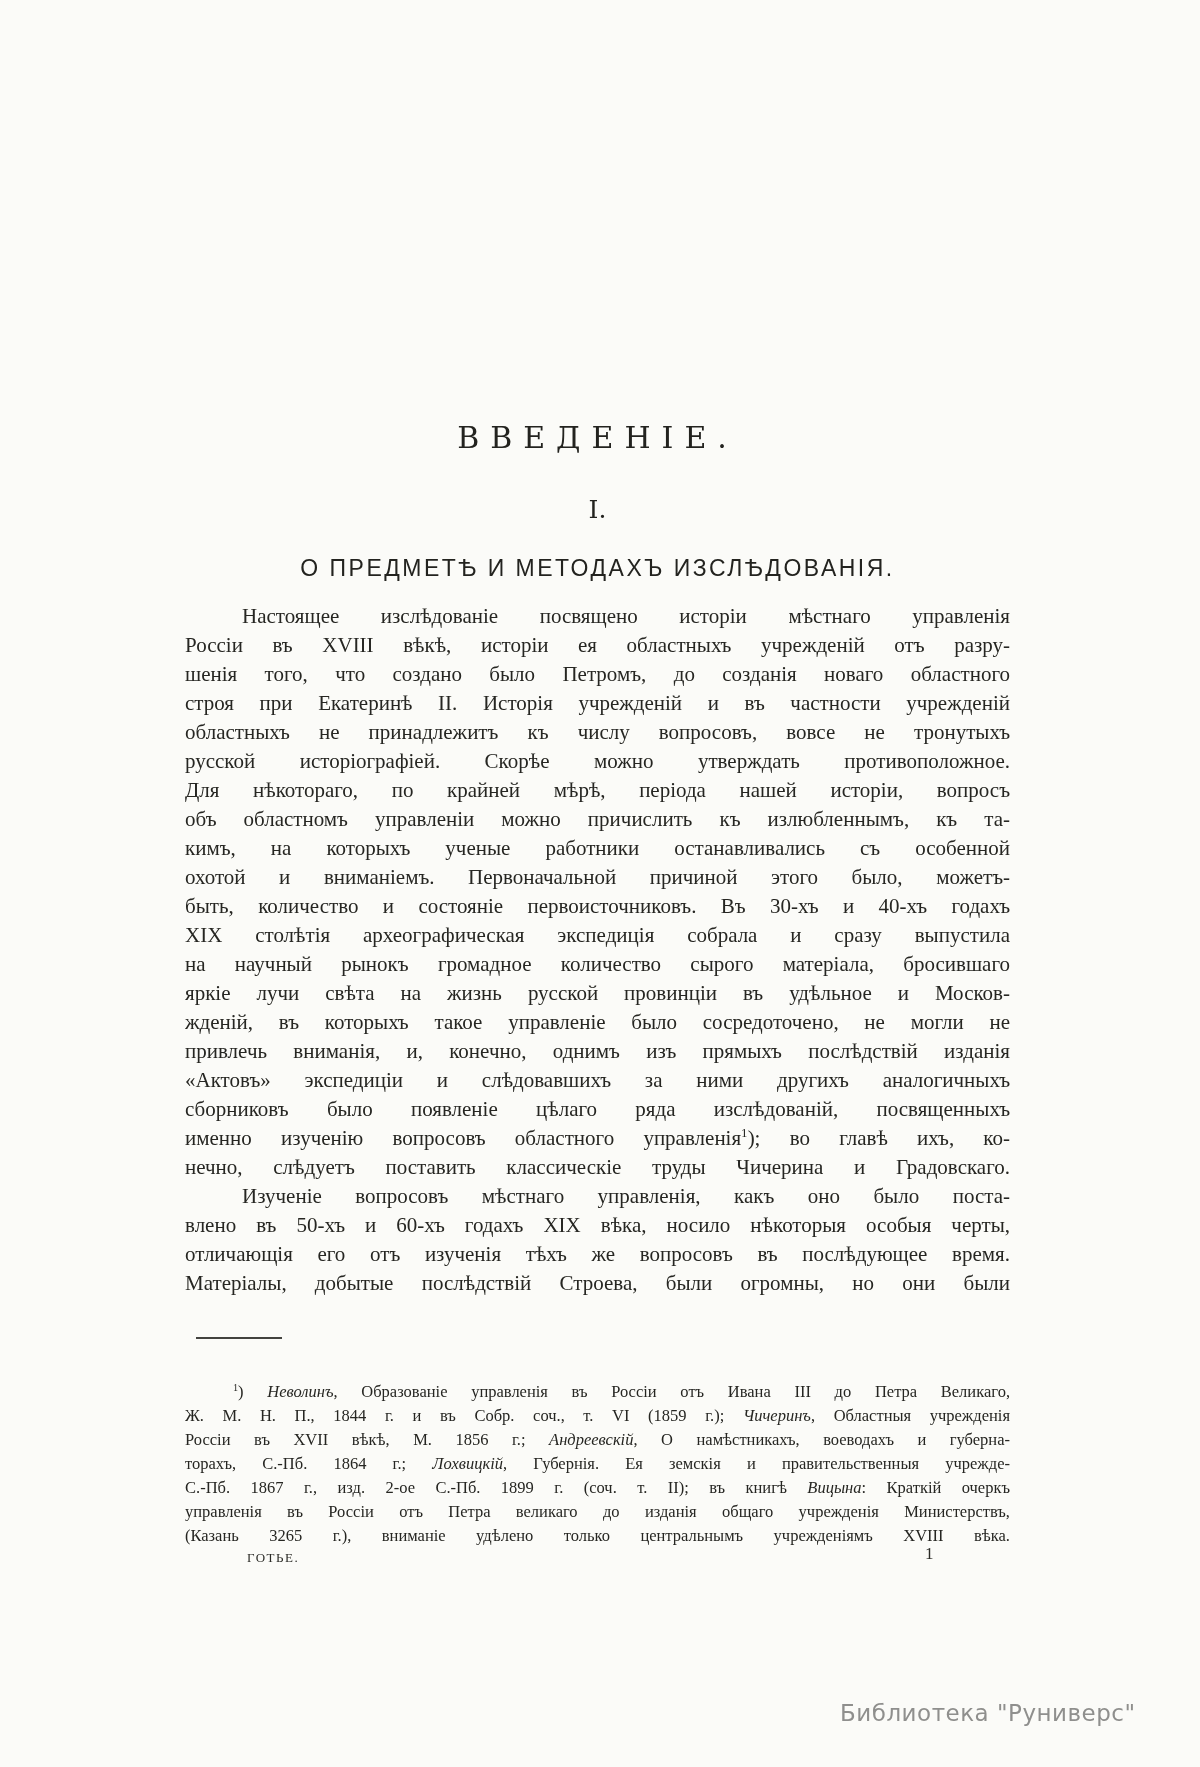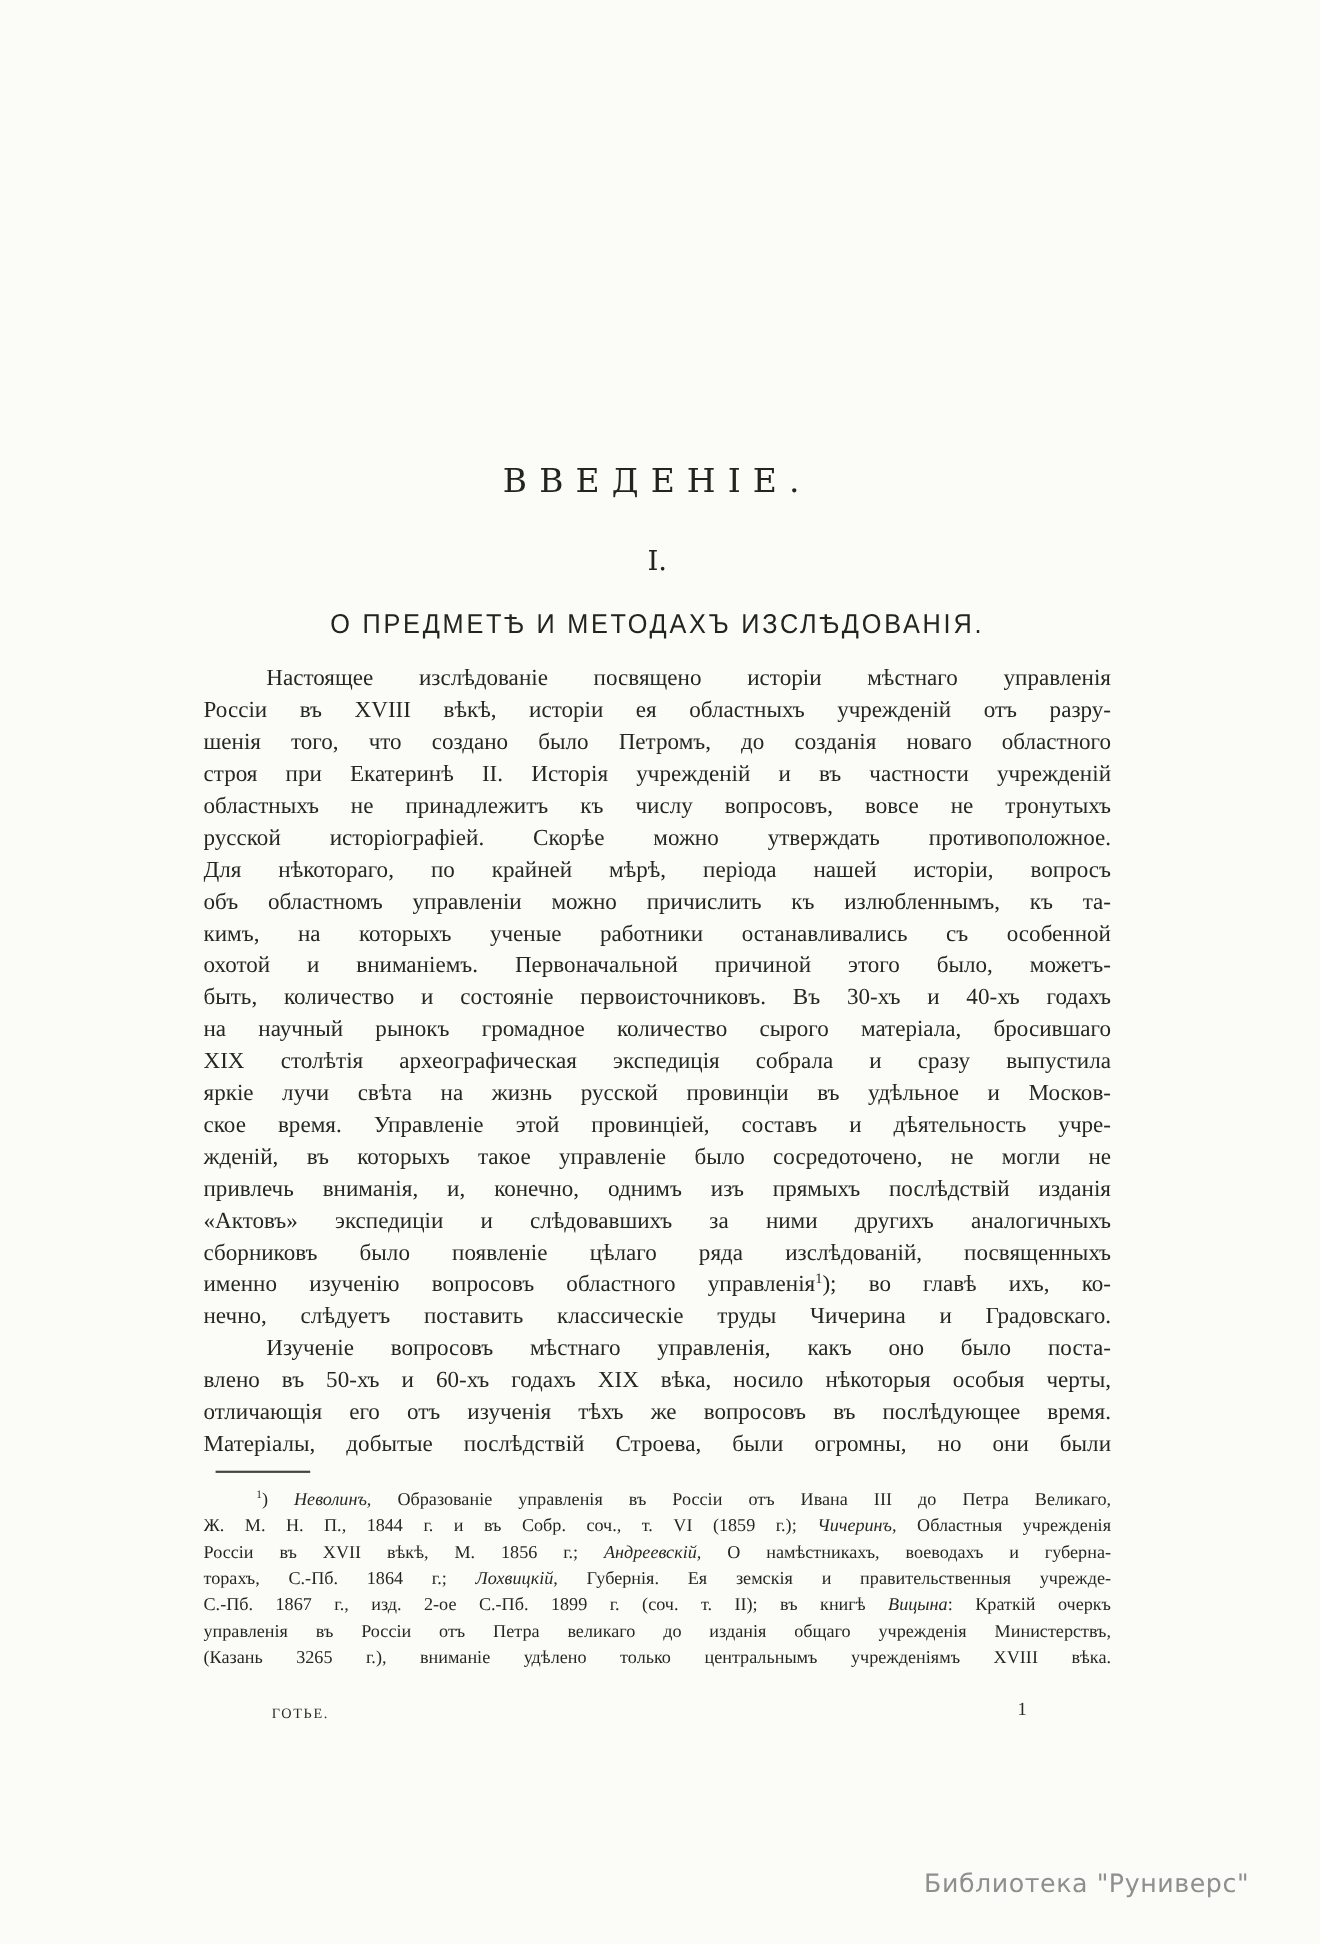--- a/index.html
+++ b/index.html
@@ -59,21 +59,21 @@
   .para .line:first-child { text-indent: 57px; }
 
   .footnote-rule {
     position: absolute;
     left: 196px;
     top: 1337px;
     width: 86px;
     height: 2px;
     background: #43433f;
   }
-  .footnote { top: 1351px; }
+  .footnote { top: 1380px; }
   .footnote .line {
     font-size: 16.5px;
     line-height: 24px;
     height: 24px;
     overflow: hidden;
   }
   .footnote .line:first-child { text-indent: 48px; }
 
   .it  { font-style: italic; }
   .sup { vertical-align: super; font-size: 0.62em; line-height: 0; }
@@ -122,24 +122,23 @@
         <div class="line">Россіи въ XVIII вѣкѣ, исторіи ея областныхъ учрежденій отъ разру-</div>
         <div class="line">шенія того, что создано было Петромъ, до созданія новаго областного</div>
         <div class="line">строя при Екатеринѣ II. Исторія учрежденій и въ частности учрежденій</div>
         <div class="line">областныхъ не принадлежитъ къ числу вопросовъ, вовсе не тронутыхъ</div>
         <div class="line">русской исторіографіей. Скорѣе можно утверждать противоположное.</div>
         <div class="line">Для нѣкотораго, по крайней мѣрѣ, періода нашей исторіи, вопросъ</div>
         <div class="line">объ областномъ управленіи можно причислить къ излюбленнымъ, къ та-</div>
         <div class="line">кимъ, на которыхъ ученые работники останавливались съ особенной</div>
         <div class="line">охотой и вниманіемъ. Первоначальной причиной этого было, можетъ-</div>
         <div class="line">быть, количество и состояніе первоисточниковъ. Въ 30-хъ и 40-хъ годахъ</div>
+        <div class="line">XIX столѣтія археографическая экспедиція собрала и сразу выпустила</div>
         <div class="line">на научный рынокъ громадное количество сырого матеріала, бросившаго</div>
-        <div class="line">XIX столѣтія археографическая экспедиція собрала и сразу выпустила</div>
         <div class="line">яркіе лучи свѣта на жизнь русской провинціи въ удѣльное и Москов-</div>
-        <div class="line">ское время. Управленіе этой провинціей, составъ и дѣятельность учре-</div>
         <div class="line">жденій, въ которыхъ такое управленіе было сосредоточено, не могли не</div>
         <div class="line">привлечь вниманія, и, конечно, однимъ изъ прямыхъ послѣдствій изданія</div>
         <div class="line">«Актовъ» экспедиціи и слѣдовавшихъ за ними другихъ аналогичныхъ</div>
         <div class="line">сборниковъ было появленіе цѣлаго ряда изслѣдованій, посвященныхъ</div>
         <div class="line"><span>именно изученію вопросовъ областного управленія</span><span class="sup">1</span><span>); во главѣ ихъ, ко-</span></div>
         <div class="line">нечно, слѣдуетъ поставить классическіе труды Чичерина и Градовскаго.</div>
       </div>
     <div class="para">
         <div class="line">Изученіе вопросовъ мѣстнаго управленія, какъ оно было поста-</div>
         <div class="line">влено въ 50-хъ и 60-хъ годахъ XIX вѣка, носило нѣкоторыя особыя черты,</div>

